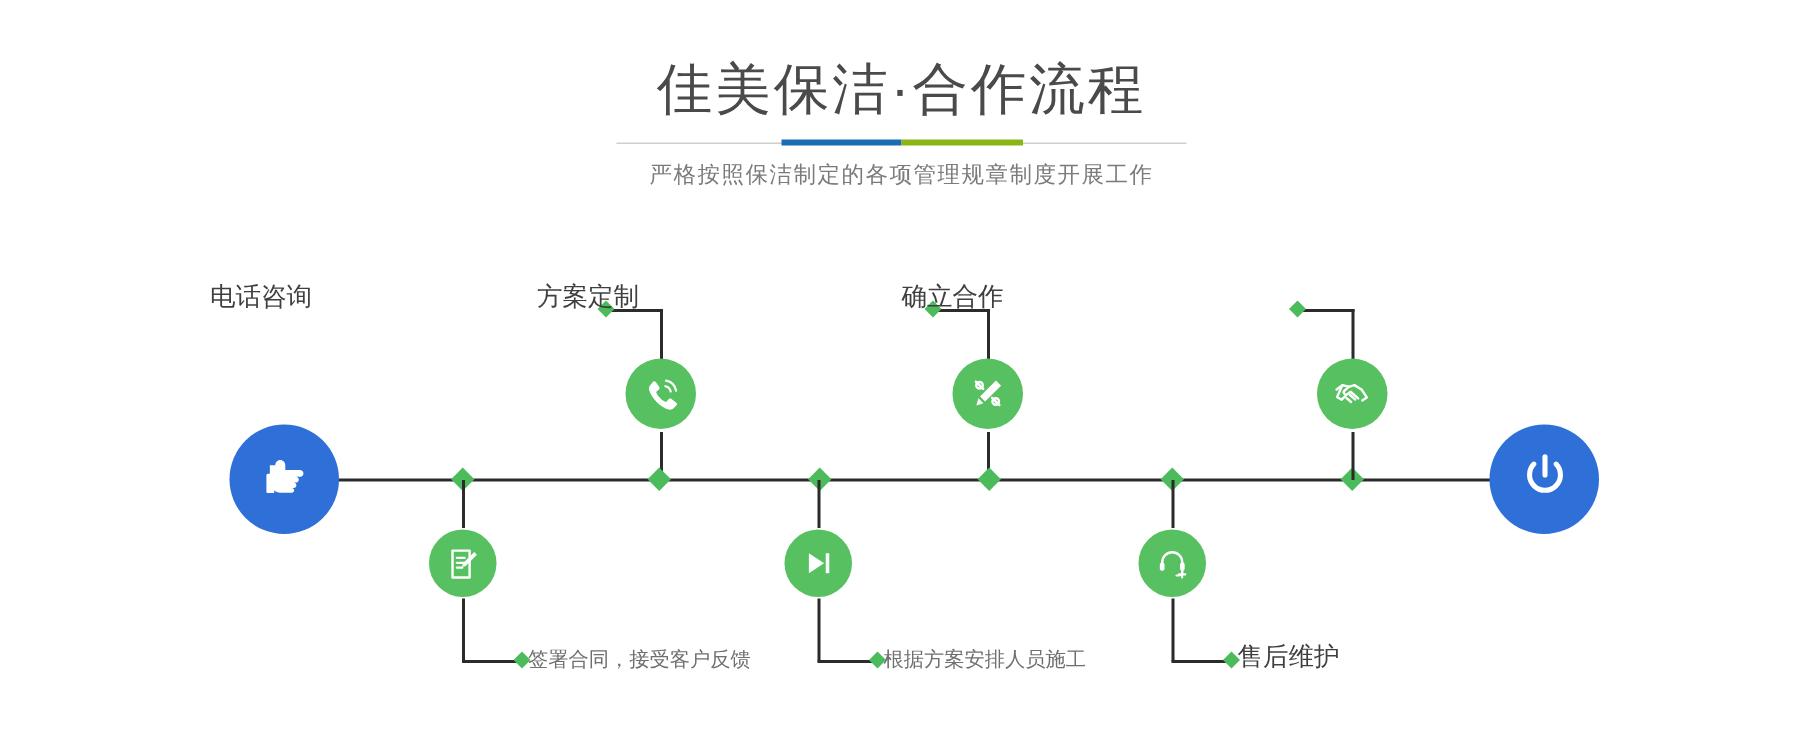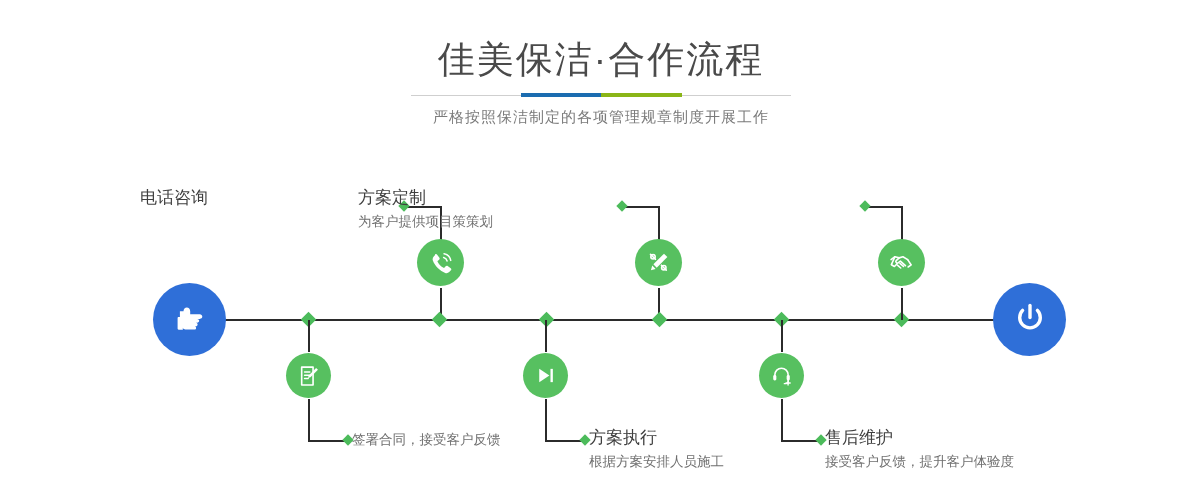--- a/index.html
+++ b/index.html
@@ -159,38 +159,36 @@
         <path fill="#ffffff" d="M8.6 19.6l4 4-5.6 1.6z"></path>
         <circle cx="9.5" cy="9.3" r="2.6" fill="none" stroke="#ffffff" stroke-width="1.9"></circle>
         <circle cx="22.3" cy="22.1" r="2.6" fill="none" stroke="#ffffff" stroke-width="1.9"></circle>
         <line x1="6.6" y1="6.4" x2="12.4" y2="12.2" stroke="#ffffff" stroke-width="1.9" stroke-linecap="round"></line>
         <line x1="19.4" y1="19.2" x2="25.2" y2="25" stroke="#ffffff" stroke-width="1.9" stroke-linecap="round"></line>
       </svg>
     </span>
   </div>
   <div class="lbl above" style="left:358px;top:187px;width:264px;">
     <div class="t1">方案定制</div>
-    <div class="t2">为客户提供项目策策划</div>
   </div>
 
   <div class="diamond" style="left:654px;top:314px;"></div>
   <div class="vline" style="left:545px;top:320px;height:32px;"></div>
   <div class="vline" style="left:545px;top:399px;height:42px;"></div>
   <div class="hline" style="left:545px;top:440px;width:38px;"></div>
   <div class="tipdot" style="left:581px;top:436px;"></div>
   <div class="bubble" style="left:523px;top:353px;width:45px;height:45px;">
     <span>
       <svg width="25" height="25" viewBox="0 0 32 32">
         <path fill="#ffffff" d="M8 7.5l13 8.5-13 8.5z"></path>
         <rect x="22.4" y="7.5" width="3" height="17" fill="#ffffff"></rect>
       </svg>
     </span>
   </div>
   <div class="lbl below" style="left:589px;top:427px;width:280px;">
-    <div class="t1">方案执行</div>
     <div class="t2">根据方案安排人员施工</div>
   </div>
 
   <div class="diamond" style="left:776px;top:314px;"></div>
   <div class="vline" style="left:781px;top:320px;height:32px;"></div>
   <div class="vline" style="left:781px;top:399px;height:42px;"></div>
   <div class="hline" style="left:781px;top:440px;width:38px;"></div>
   <div class="tipdot" style="left:817px;top:436px;"></div>
   <div class="bubble" style="left:759px;top:353px;width:45px;height:45px;">
     <span>
@@ -199,35 +197,35 @@
         <rect x="5.4" y="15.4" width="4" height="7" rx="1.8" fill="#ffffff"></rect>
         <rect x="22.6" y="15.4" width="4" height="7" rx="1.8" fill="#ffffff"></rect>
         <path fill="none" stroke="#ffffff" stroke-width="1.8" stroke-linecap="round" d="M24.6 22.4v1.4c0 1.5-1.3 2.6-2.8 2.6h-2.2"></path>
         <line x1="24.4" y1="22.8" x2="24.4" y2="28.2" stroke="#ffffff" stroke-width="1.8" stroke-linecap="round"></line>
         <line x1="21.7" y1="25.5" x2="27.1" y2="25.5" stroke="#ffffff" stroke-width="1.8" stroke-linecap="round"></line>
       </svg>
     </span>
   </div>
   <div class="lbl below" style="left:825px;top:427px;width:300px;">
     <div class="t1">售后维护</div>
-    <div class="t2">接受客户反馈，提升客户体验度</div>
   </div>
 
   <div class="diamond" style="left:896px;top:314px;"></div>
   <div class="vline" style="left:901px;top:206px;height:35px;"></div>
   <div class="hline" style="left:865px;top:206px;width:38px;"></div>
   <div class="tipdot" style="left:861px;top:202px;"></div>
   <div class="vline" style="left:901px;top:288px;height:32px;"></div>
   <div class="bubble" style="left:878px;top:239px;width:47px;height:47px;">
     <span>
       <svg width="27" height="27" viewBox="0 0 32 32">
         <path fill="none" stroke="#ffffff" stroke-width="1.9" stroke-linejoin="round" stroke-linecap="round" d="M3.6 12.6l4.6-3.4 5.1 1.3 4.4-1.3 5.6 3.4"></path>
         <path fill="none" stroke="#ffffff" stroke-width="1.9" stroke-linejoin="round" stroke-linecap="round" d="M13.3 10.5l-3.6 3.2a1.8 1.8 0 0 0 2.3 2.7l2.7-2 6 5.3"></path>
         <path fill="none" stroke="#ffffff" stroke-width="1.9" stroke-linejoin="round" stroke-linecap="round" d="M8.2 9.2L4 18.6l3.6 2.1 3.2-3"></path>
         <path fill="none" stroke="#ffffff" stroke-width="1.9" stroke-linejoin="round" stroke-linecap="round" d="M23.3 12.6l4.2 6.3-3.6 2.4"></path>
         <path fill="none" stroke="#ffffff" stroke-width="1.9" stroke-linecap="round" d="M11.5 19.4l3.6 3.1M14.2 17l4.2 3.6"></path>
       </svg>
     </span>
   </div>
   <div class="lbl above" style="left:601px;top:187px;width:264px;">
+    <div class="t1">确立合作</div>
   </div>
 
 </div>
 
 </body></html>

